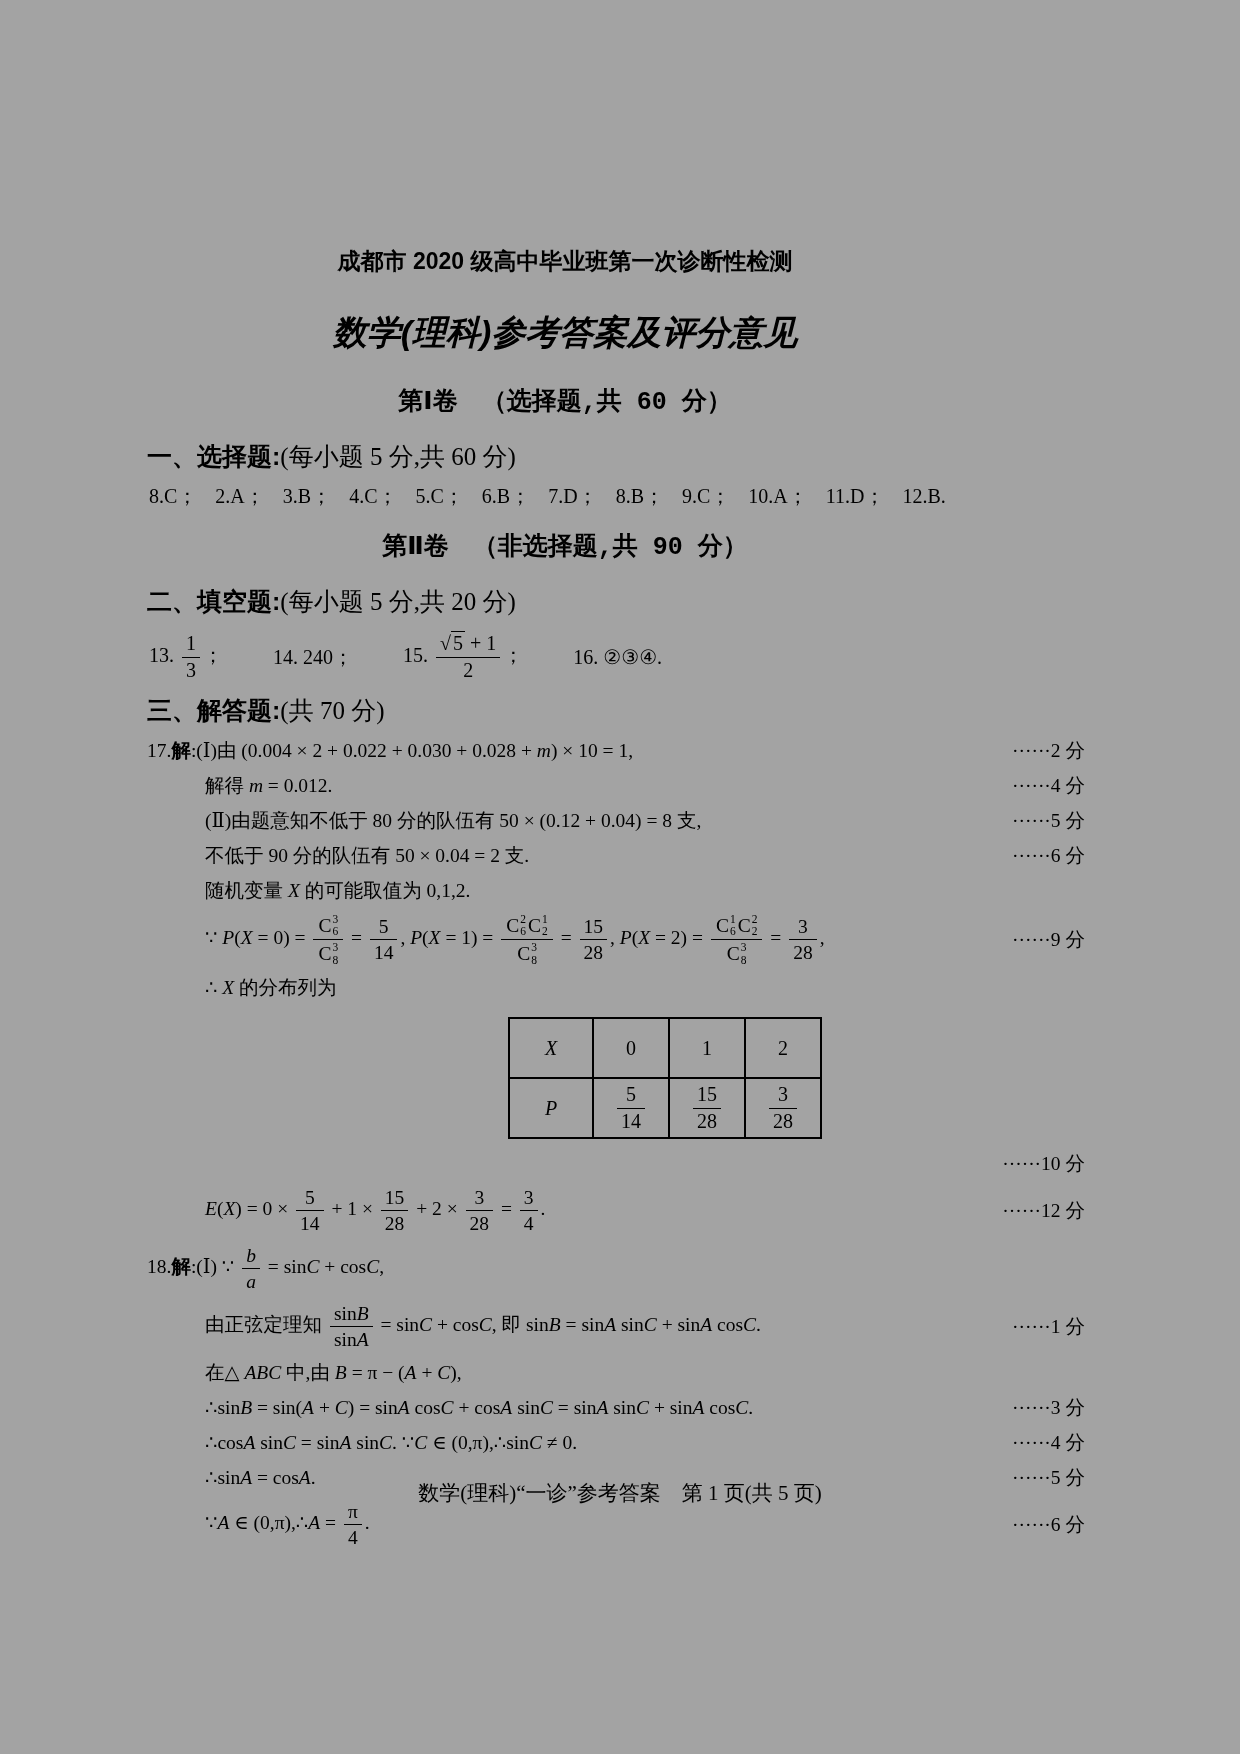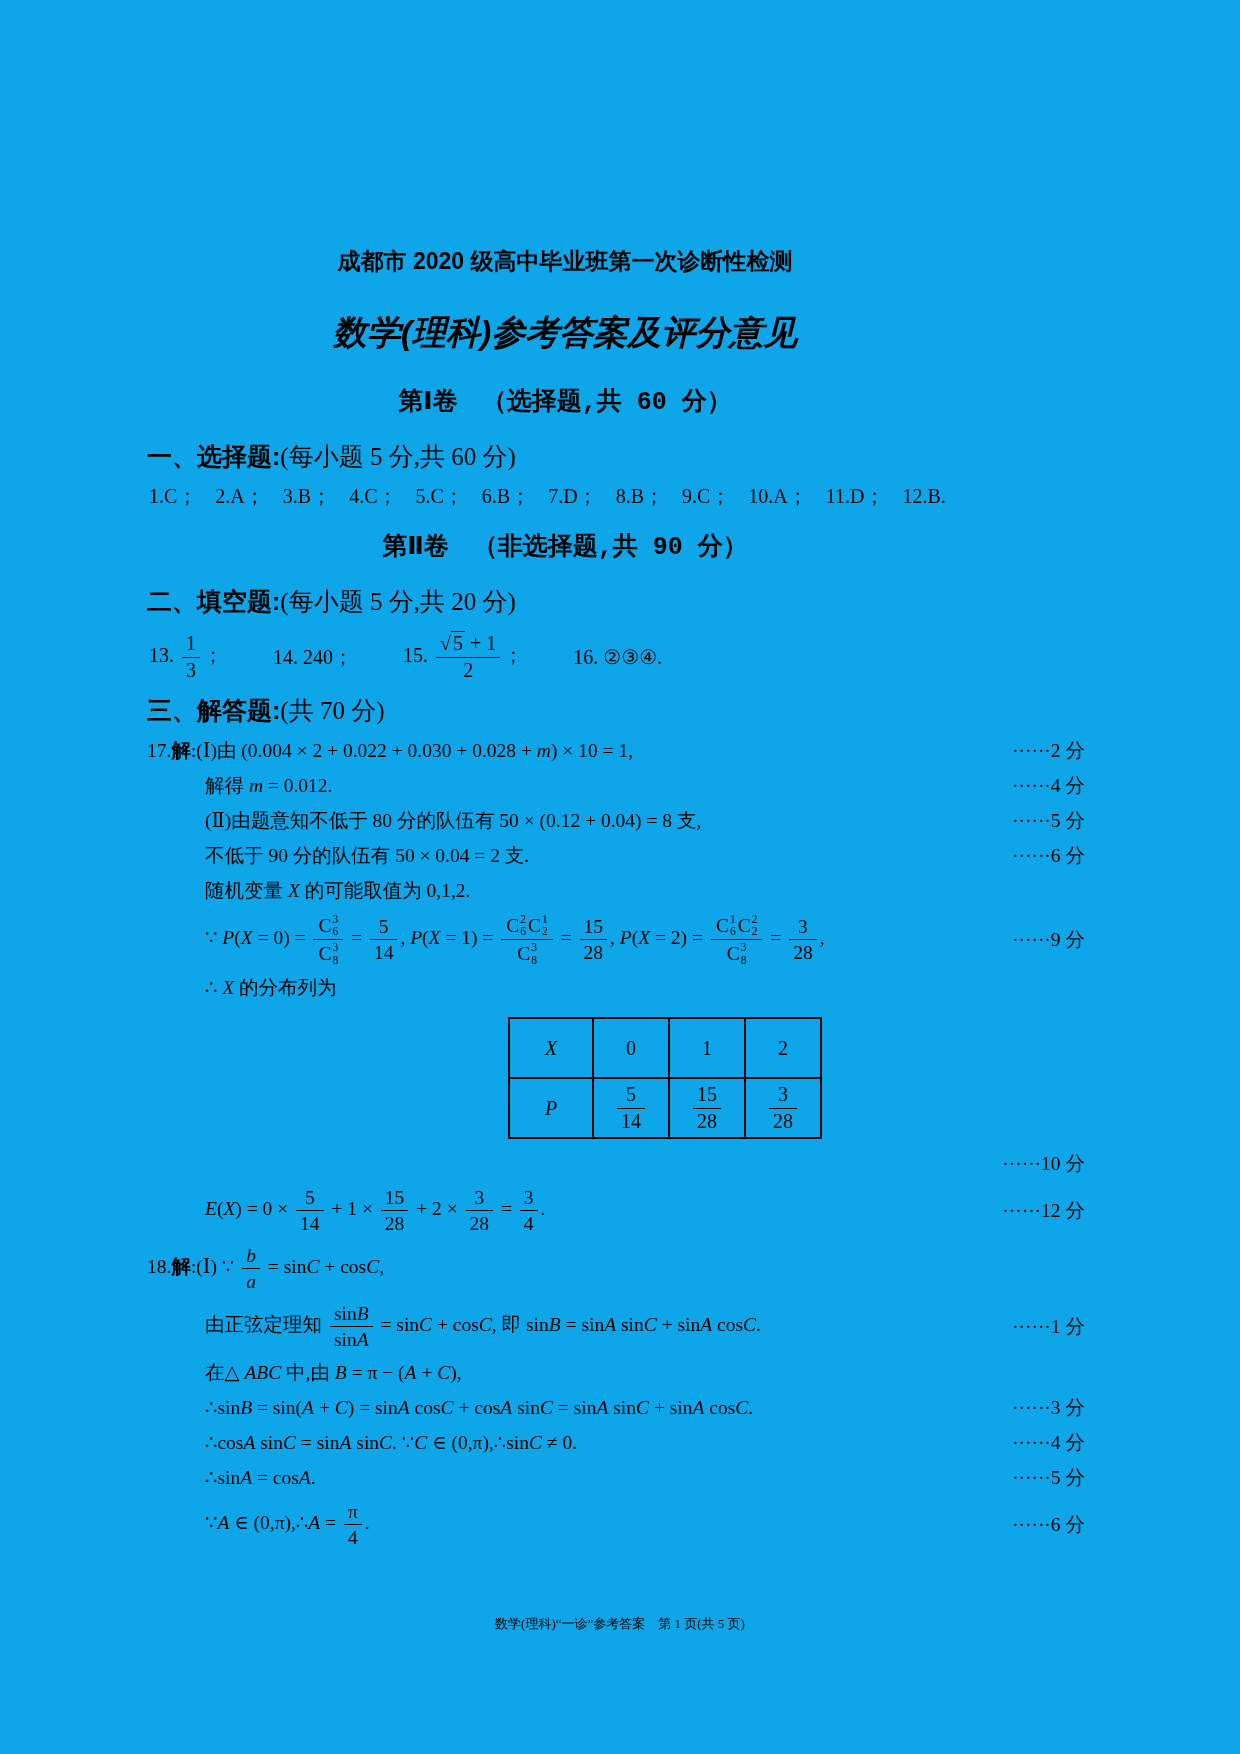--- a/index.html
+++ b/index.html
@@ -1,17 +1,17 @@
 <!DOCTYPE html>
 <html><head>
 <meta charset="utf-8">
 <style>
   html,body{margin:0;padding:0;background:#e8e8e8;}
   .page{
-    width:1240px;height:1754px;background:#0ea5e9;color:#000;
+    width:1240px;height:1754px;background:#a3a3a3;color:#000;
     position:relative;overflow:hidden;margin:0 auto;
     font-family:"Liberation Serif","DejaVu Serif",serif;
     font-size:19.5px;line-height:1.3;
   }
   .content{padding:247px 155px 0 147px;}
   .heads{width:836px;}
   .exam-header{text-align:center;font-family:"Liberation Sans","DejaVu Sans",sans-serif;
     font-weight:bold;font-size:23px;margin-bottom:33px;}
   .exam-title{text-align:center;font-family:"Liberation Sans","DejaVu Sans",sans-serif;
     font-weight:bold;font-size:34px;margin-bottom:30px;font-style:italic;}
@@ -38,40 +38,40 @@
   .comb .ss{display:inline-flex;flex-direction:column;font-size:11.5px;line-height:1.1;margin-left:1px;}
   .sqrt{white-space:nowrap;}
   .sqrt .rad{border-top:1.6px solid #000;padding:0 2px;}
   i{font-style:italic;}
   
   .dist-table{border-collapse:collapse;margin:16px 0 12px 361px;}
   .dist-table td{border:2px solid #000;text-align:center;vertical-align:middle;
     font-size:20px;}
   .dist-table td.varcell{width:80px;height:56px;font-style:italic;}
   .dist-table td.valcell{width:72px;height:56px;}
-  .footer{position:absolute;top:1616px;left:0;width:100%;text-align:center;font-size:13px;}
+  .footer{position:absolute;top:1480px;left:0;width:100%;text-align:center;font-size:21px;}
 </style>
 </head>
 <body>
 
 <div class="page">
   <div class="content">
     <div class="heads">
       <div class="exam-header">成都市 2020 级高中毕业班第一次诊断性检测</div>
       <div class="exam-title">数学(理科)参考答案及评分意见</div>
       <div class="part-heading">
         <span class="plabel">第Ⅰ卷</span><span class="psub">（选择题,共 60 分）</span>
       </div>
     </div>
 
     <div class="section-head">
       <span class="slabel">一、选择题:</span><span class="snote">(每小题 5 分,共 60 分)</span>
     </div>
     <div class="mc-answers">
-        <span>1.C；</span>
+        <span>8.C；</span>
         <span>2.A；</span>
         <span>3.B；</span>
         <span>4.C；</span>
         <span>5.C；</span>
         <span>6.B；</span>
         <span>7.D；</span>
         <span>8.B；</span>
         <span>9.C；</span>
         <span>10.A；</span>
         <span>11.D；</span>

